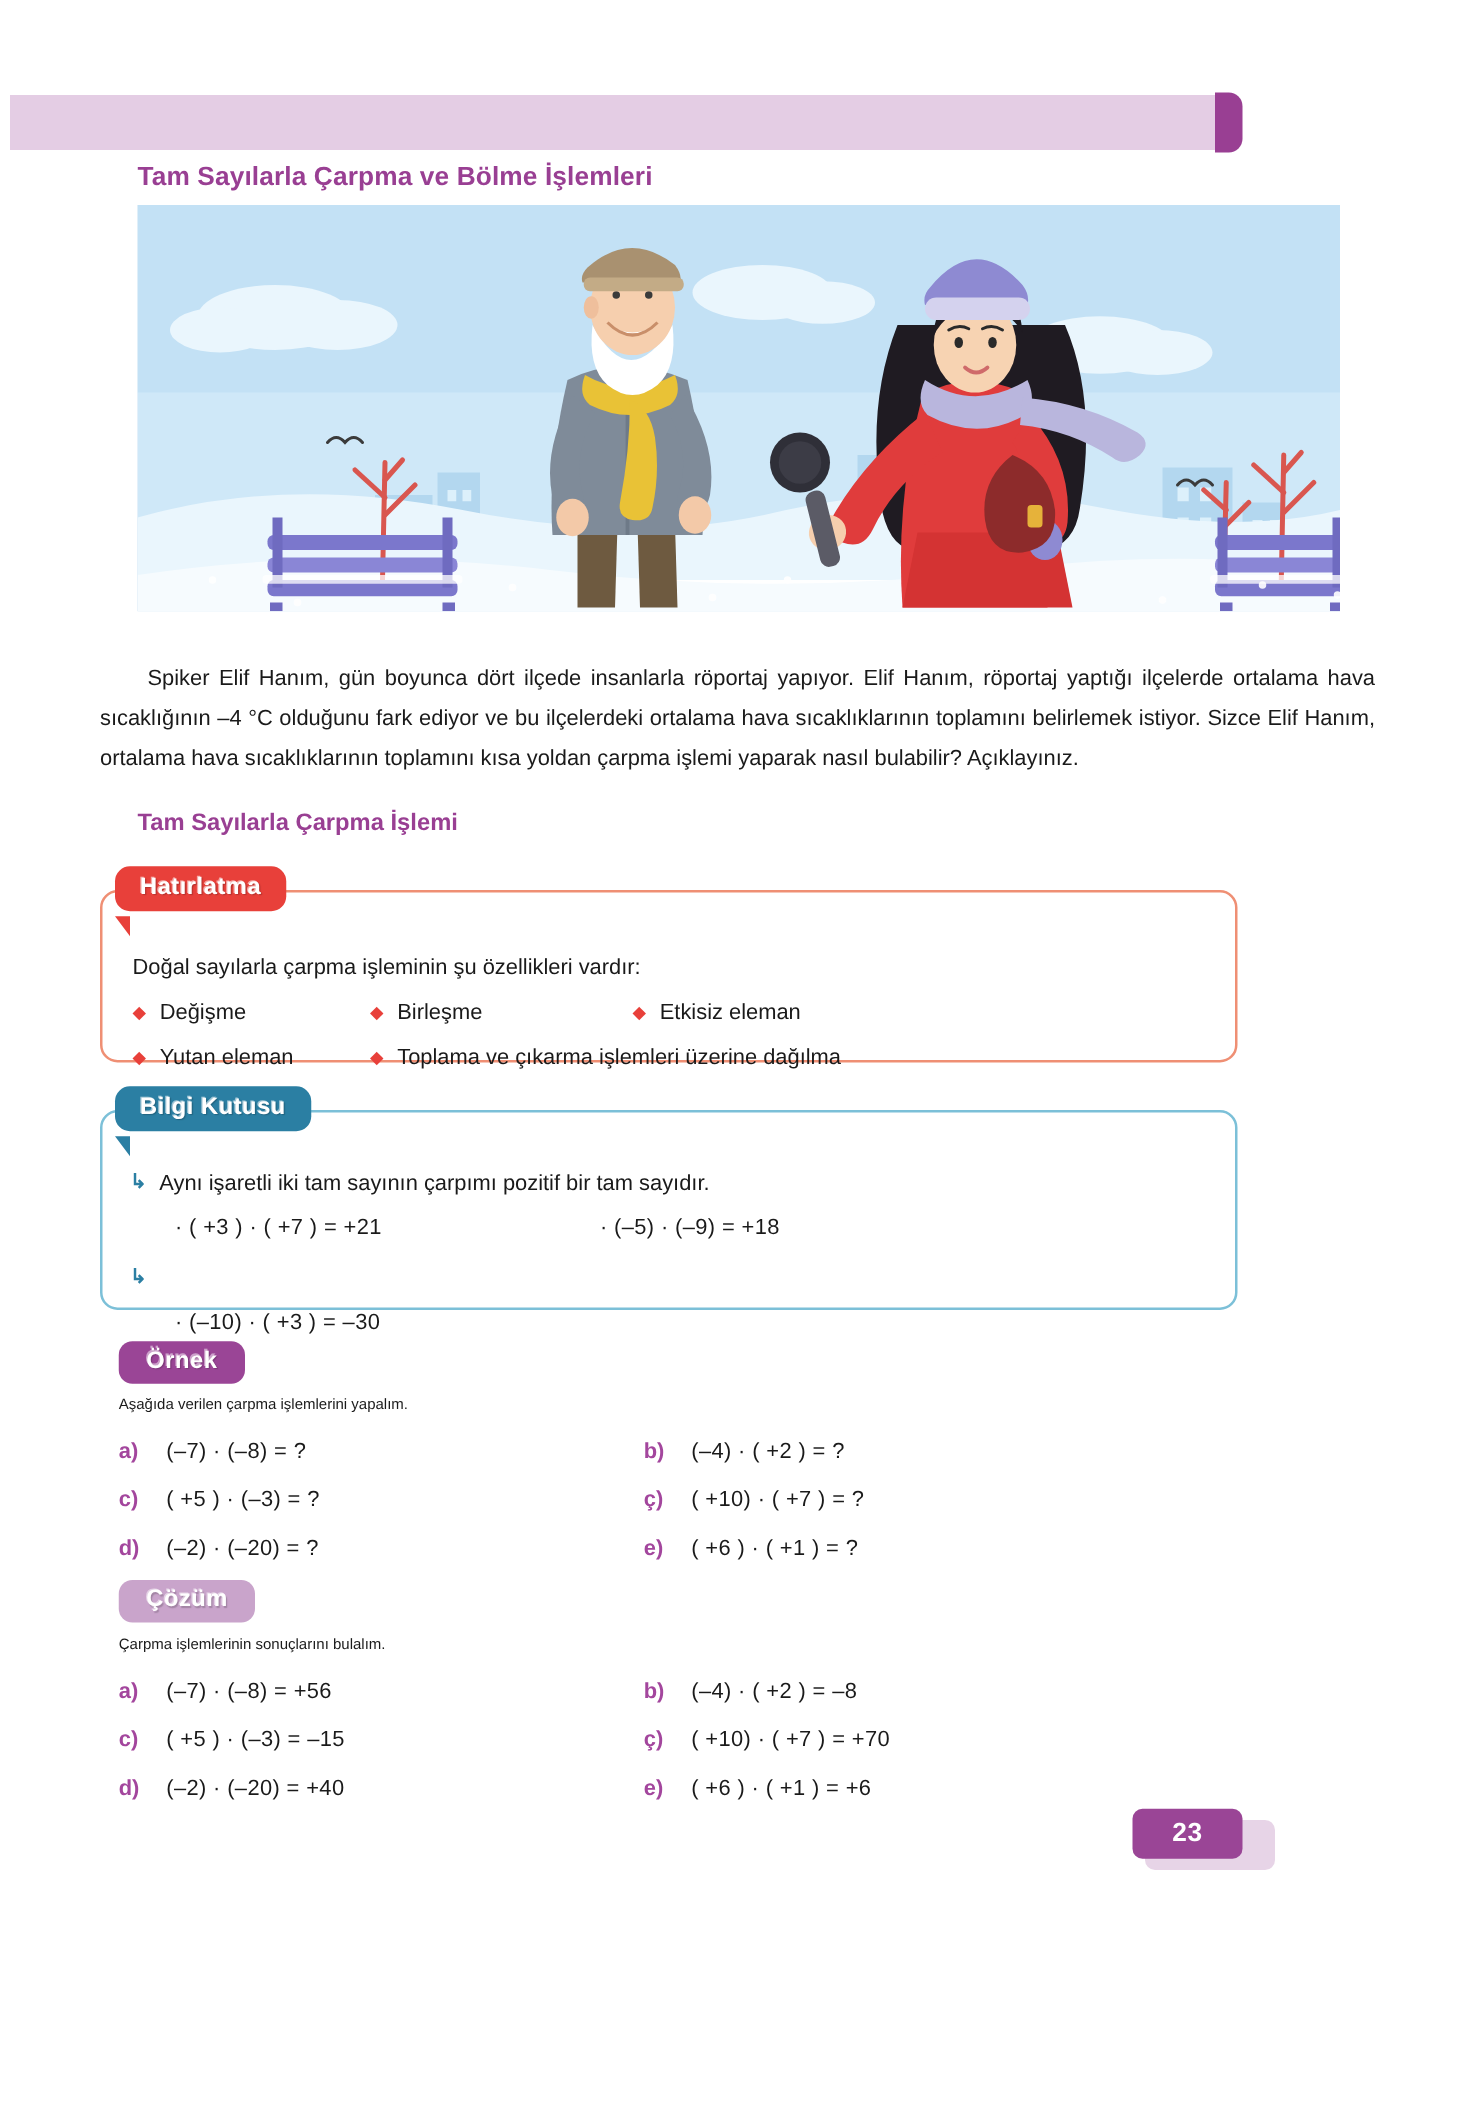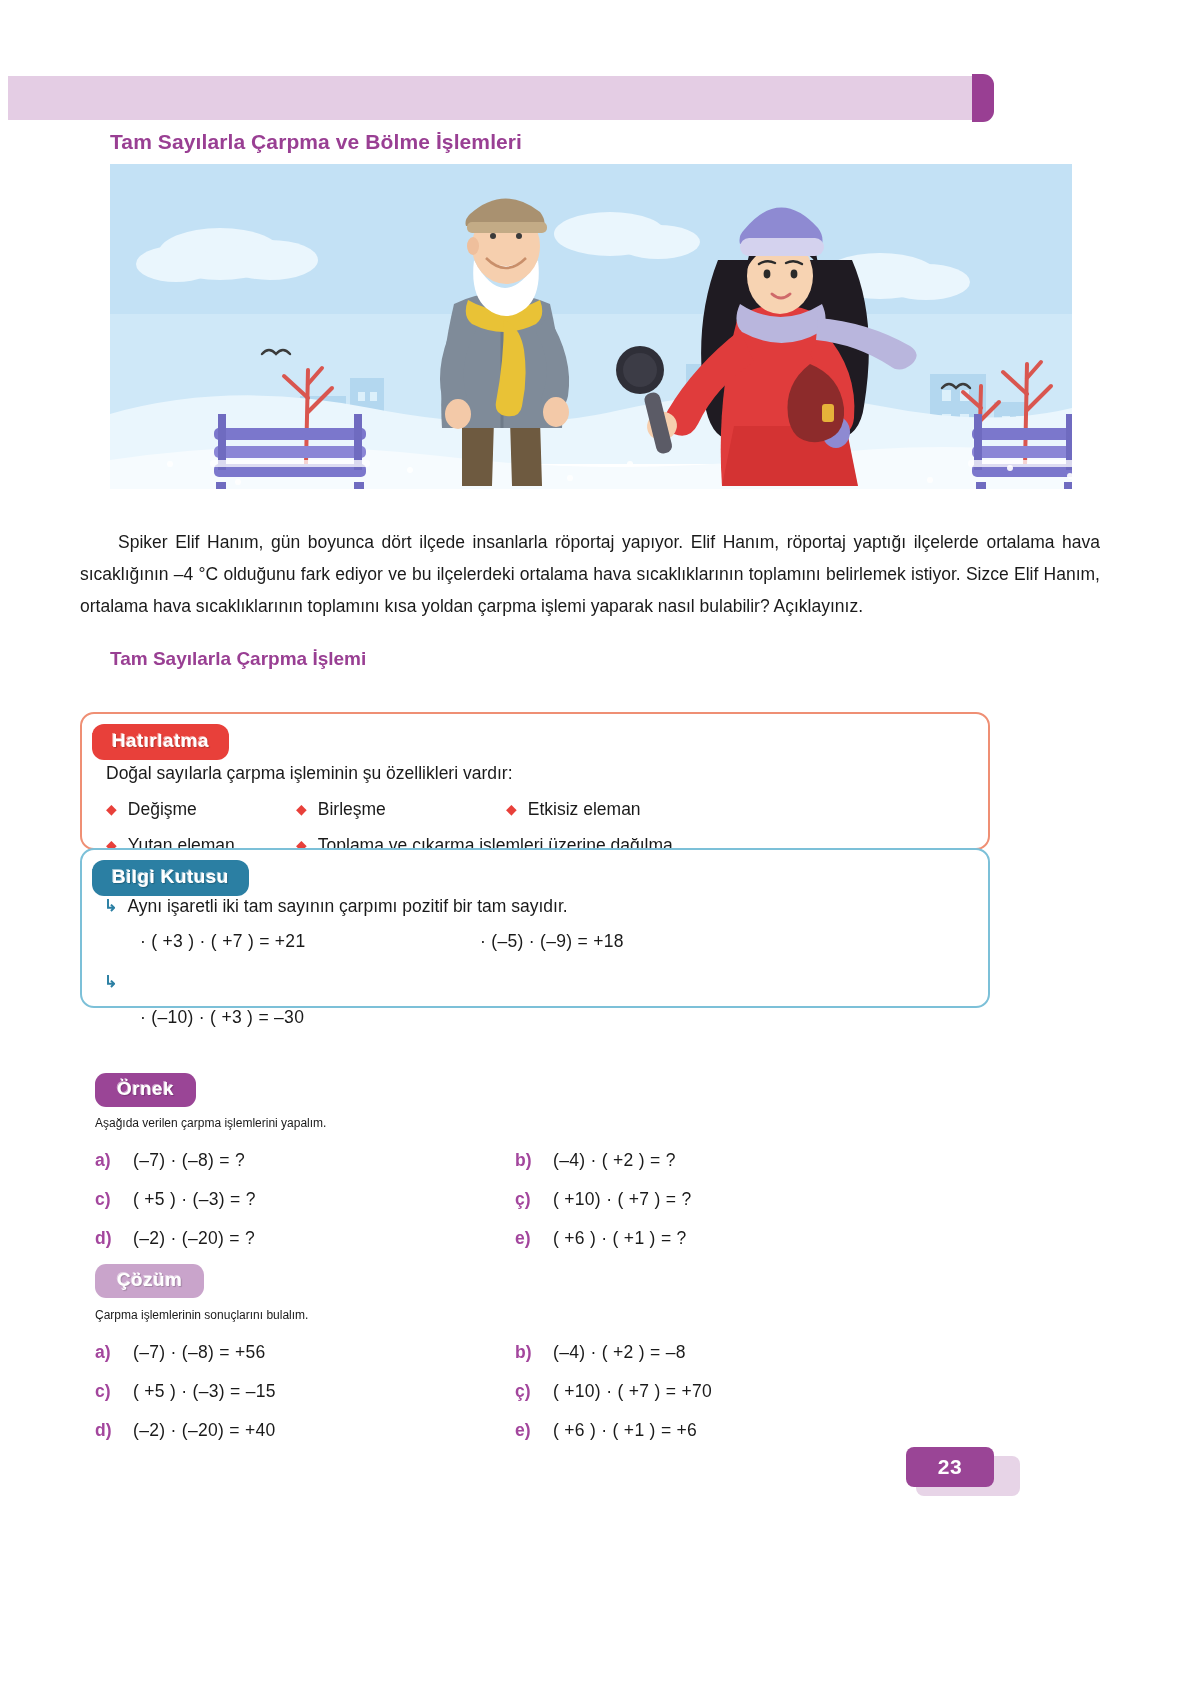--- a/index.html
+++ b/index.html
@@ -60,21 +60,20 @@
   .callout.blue{ border:2px solid #7cc0d8; }
 
   .tab{
     position:absolute; left:10px; top:-21px;
     padding:6px 20px 8px 20px;
     border-radius:12px;
     font-size:19px; font-weight:bold; color:#ffffff;
     letter-spacing:.4px;
     text-shadow: -1px -1px 0 rgba(255,255,255,.55), 1px 1px 1px rgba(0,0,0,.22);
     z-index:3;
-    margin-top:31px;
   }
   .tab.red{ background:#e8403a; }
   .tab.blue{ background:#2b7fa3; }
   
   .tab-point{
     position:absolute; left:10px; top:19px; width:0; height:0;
     border-left:12px solid transparent;
     border-top:16px solid #e8403a;
     z-index:2;
   }
@@ -377,21 +376,21 @@
         <span class="bul-text">Yutan eleman</span>
       </div>
       <div class="bul-item">
         <span class="bul-dot">◆</span>
         <span class="bul-text">Toplama ve çıkarma işlemleri üzerine dağılma</span>
       </div>
     </div>
   </div>
 </div>
 
-<div class="callout blue" style="left:80px; top:848px; width:910px; height:160px;">
+<div class="callout blue" style="left:80px; top:888px; width:910px; height:160px;">
   <div class="tab-point blue"></div>
   <div class="tab blue">Bilgi Kutusu</div>
   <div class="callout-body" style="padding-top:40px; padding-left:22px;">
 
     <div class="rule-row">
       <span class="rule-mark">↳</span>
       <span class="rule-text">Aynı işaretli iki tam sayının çarpımı pozitif bir tam sayıdır.</span>
     </div>
     <div class="eq-row">
       <span class="eq" style="width:340px;">· ( +3 ) · ( +7 ) = +21</span>

